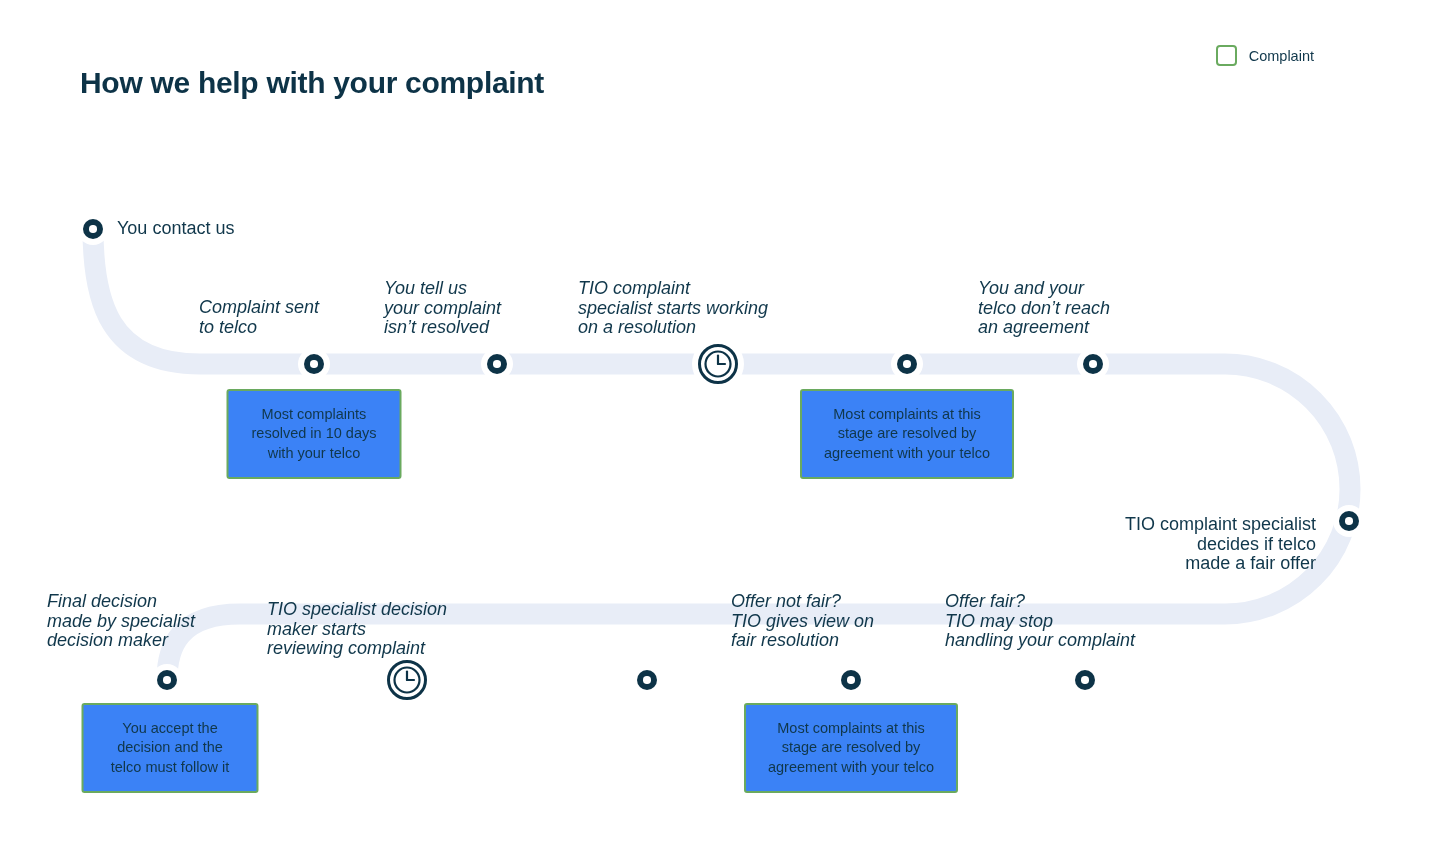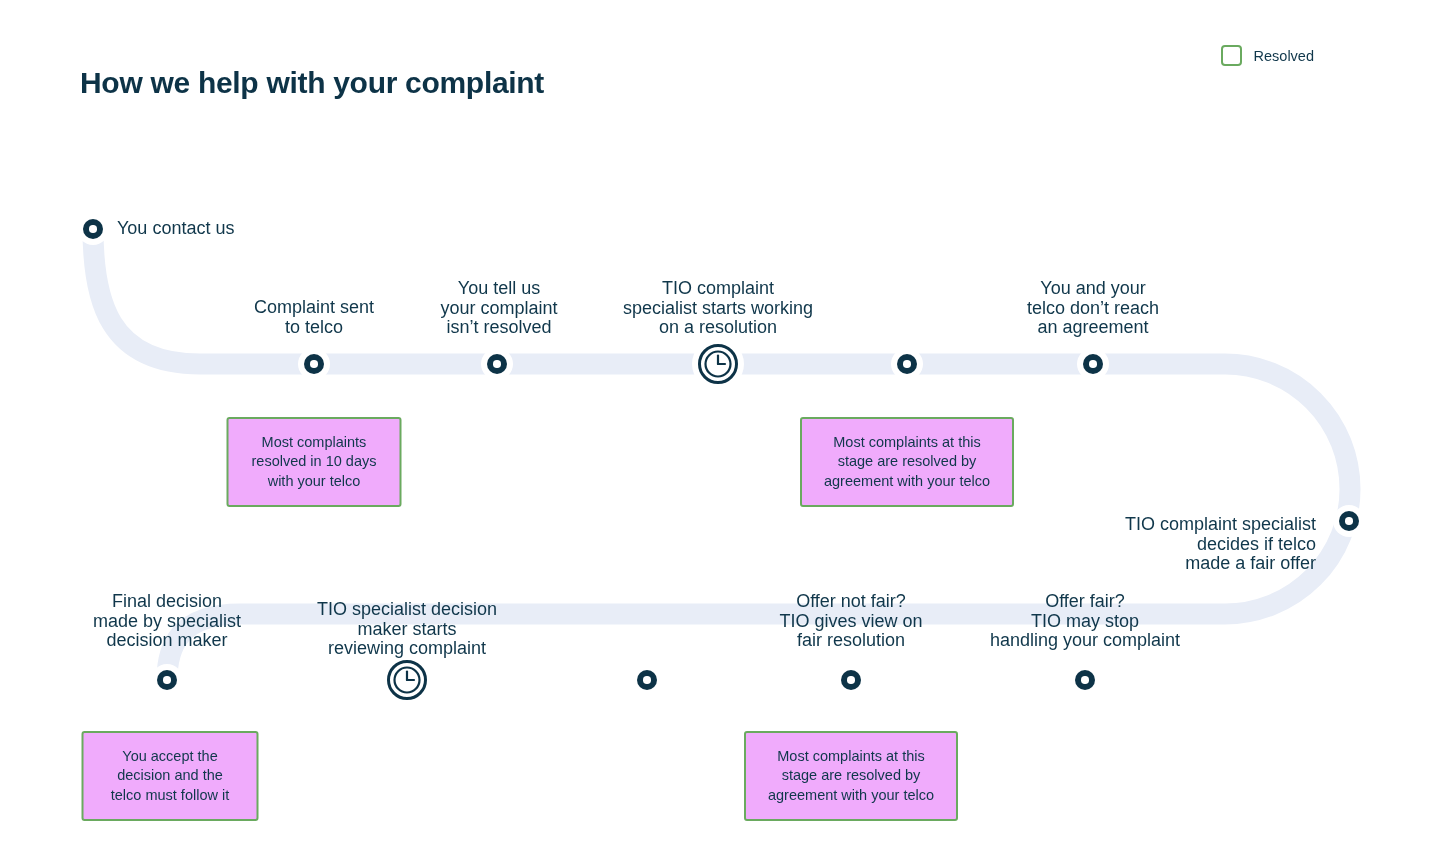--- a/index.html
+++ b/index.html
@@ -108,64 +108,64 @@
 
   
   .step-label {
     position: absolute;
     font-size: 18px;
     line-height: 19.5px;
     color: #10374b;
     white-space: pre-line;
   }
   .lbl-center {
-    text-align: center;
+    text-align: left;
     transform: translate(-50%, -100%);
+    font-style: italic;
   }
   .lbl-right {
     text-align: right;
     transform: translate(-100%, -50%);
     margin-top: 23px;
   }
   .lbl-inline {
     text-align: left;
     transform: translate(0, -50%);
     white-space: nowrap;
   }
 
   
   .callout {
     position: absolute;
     border: 2.5px solid #6aaa5f;
     border-radius: 3px;
-    background: #f0abfc;
+    background: #3b82f6;
     box-sizing: border-box;
     display: flex;
     align-items: center;
     justify-content: center;
     text-align: center;
     font-size: 14.5px;
     line-height: 19.5px;
     color: #10374b;
     white-space: pre-line;
     padding: 6px 10px;
     transform: translate(-50%, 0);
-    margin-top: 28px;
   }
 </style>
 </head>
 <body>
 
 <div id="stage">
 
   <div class="page-title">How we help with your complaint</div>
 
   <div class="legend">
     <div class="legend-swatch"></div>
-    <div class="legend-label">Resolved</div>
+    <div class="legend-label">Complaint</div>
   </div>
 
   <svg id="track-svg" viewBox="0 0 1440 858" xmlns="http://www.w3.org/2000/svg">
 
     <path d="M 93 229
              C 93 300, 108 364, 200 364
              L 1225 364
              A 125 125 0 0 1 1225 614
              L 240 614
              C 180 614, 167 646, 167 680" fill="none" stroke="#e8edf7" stroke-width="21" stroke-linecap="round" stroke-linejoin="round"></path>

